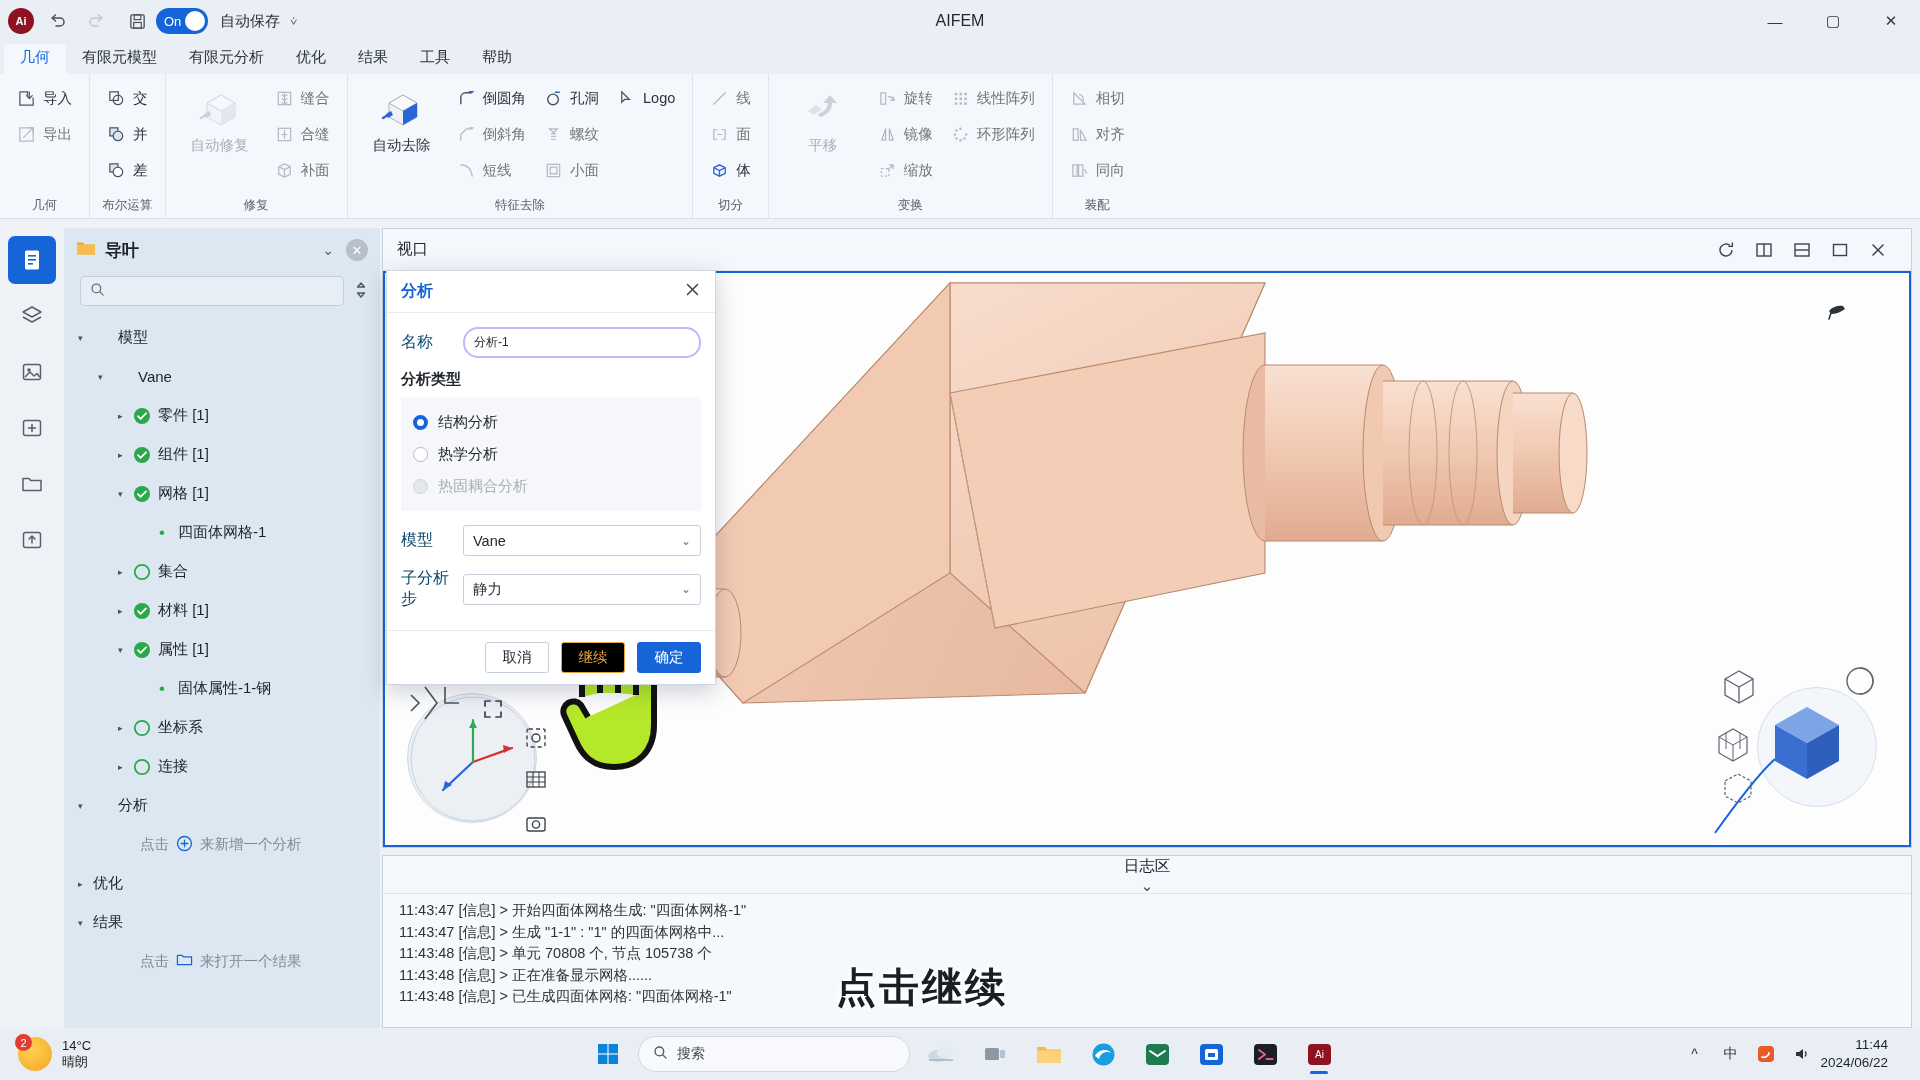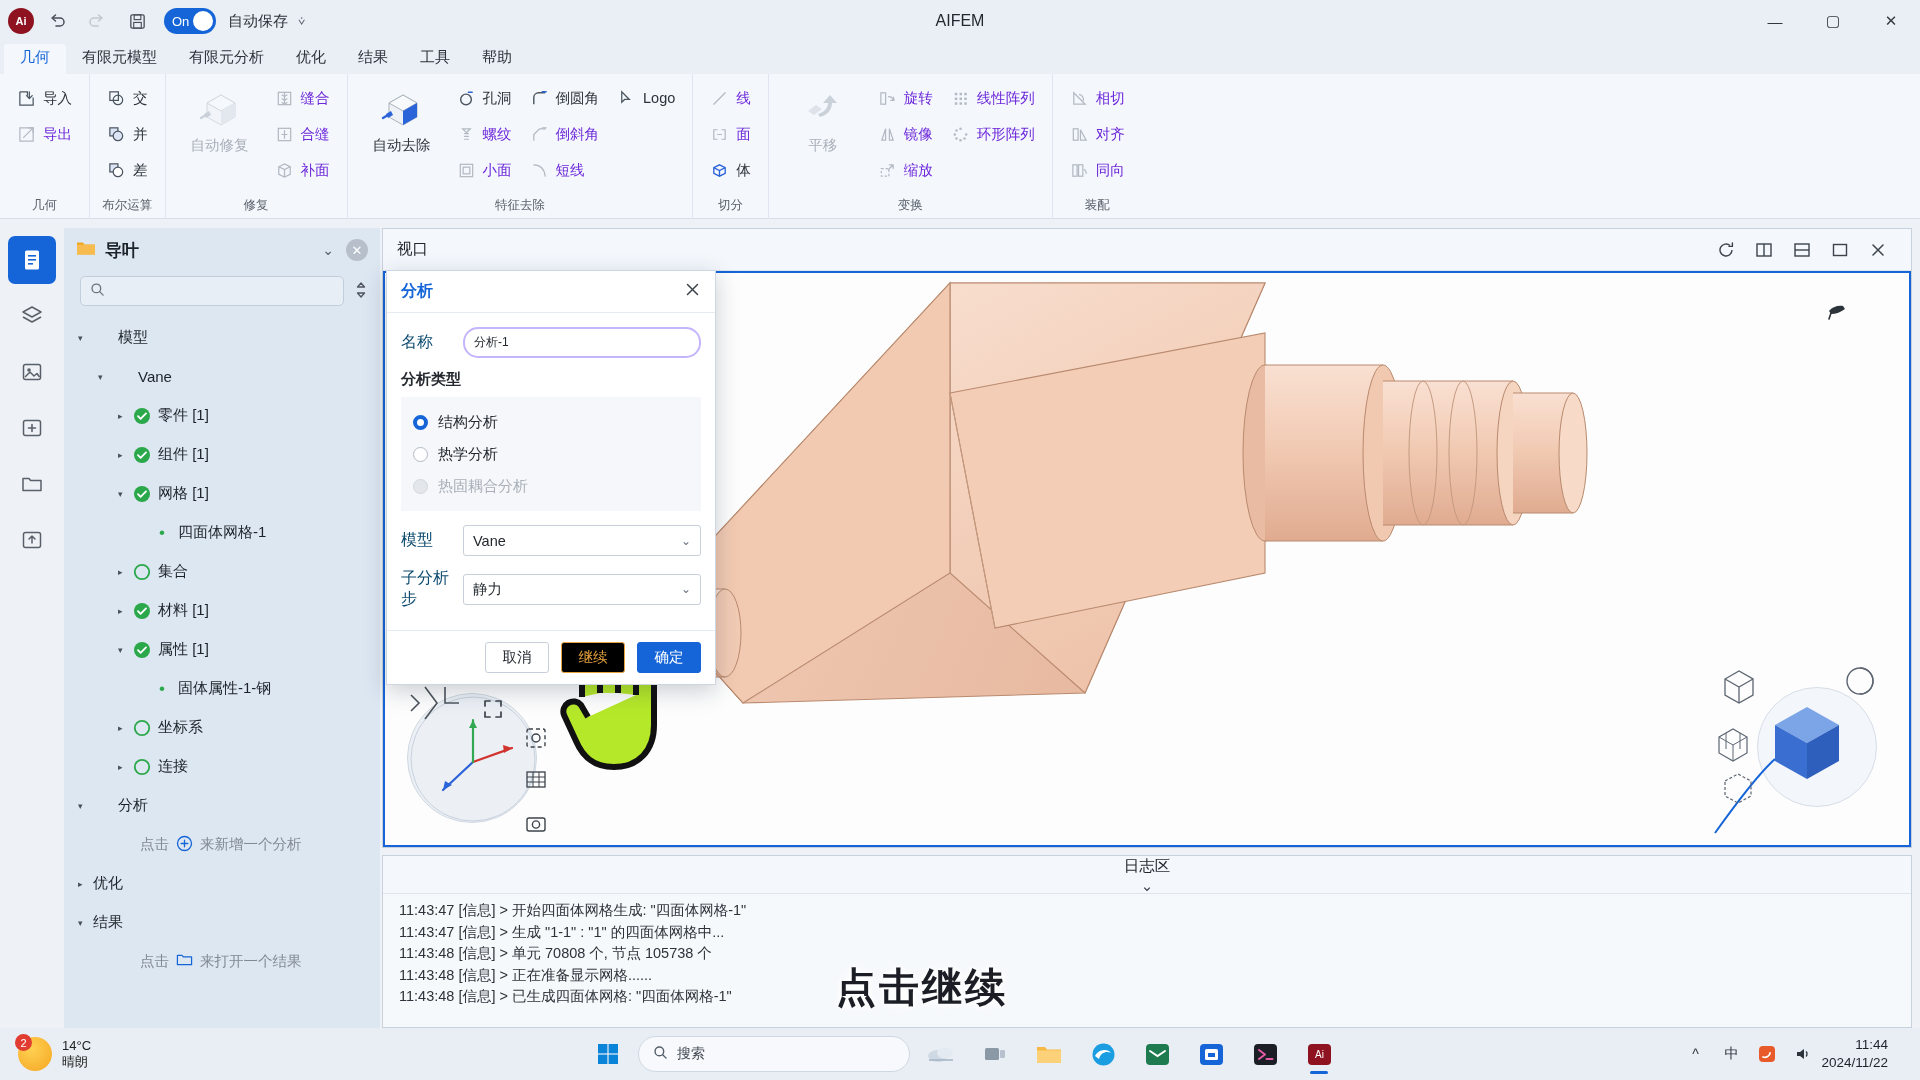--- a/index.html
+++ b/index.html
@@ -23,21 +23,21 @@
     color: #fff; font-size: 11px; font-weight: bold;
   }
   .tb-icon {
     width: 34px; height: 30px; margin-left: 6px;
     display: flex; align-items: center; justify-content: center;
     color: #4a4f57; font-size: 19px;
   }
   .tb-icon.disabled { color: #c2c7ce; }
   .toggle-pill {
     width: 52px; height: 26px; border-radius: 14px; background: #1565d8;
-    margin-left: 10px; position: relative; display: flex; align-items: center;
+    margin-left: 2px; position: relative; display: flex; align-items: center;
   }
   .toggle-pill span.lbl {
     color: #fff; font-size: 13px; margin-left: 8px; font-weight: 500;
   }
   .toggle-knob {
     position: absolute; right: 3px; top: 3px; width: 20px; height: 20px;
     border-radius: 50%; background: #fff;
   }
   .autosave-text { margin-left: 12px; font-size: 15px; color: #2c3138; }
   .caret-small { margin-left: 10px; color: #5a6069; font-size: 12px; }
@@ -74,21 +74,21 @@
   .rgroup-body { flex: 1; display: flex; padding: 6px 8px 0 8px; }
   .rgroup-label {
     text-align: center; font-size: 12.5px; color: #596069; padding-bottom: 5px;
   }
   .rcol { display: flex; flex-direction: column; justify-content: flex-start; }
   .ritem {
     display: flex; align-items: center; gap: 7px;
     padding: 4px 9px; font-size: 14.5px; color: #2d333a; height: 36px;
     white-space: nowrap;
   }
-  .ritem.dim { color: #6d28d9; }
+  .ritem.dim { color: #737373; }
   .ricon { width: 19px; height: 19px; display: inline-flex; align-items: center; justify-content: center; }
   .ricon svg { display:block; }
   .rbig {
     width: 92px; display: flex; flex-direction: column; align-items: center;
     justify-content: flex-start; padding-top: 6px; font-size: 14.5px;
   }
   .rbig .bigicon { width: 52px; height: 50px; display: flex; align-items: center; justify-content: center; }
   .rbig .biglabel { margin-top: 0; color: #2d333a; text-align: center; }
   .rbig.dim .biglabel { color: #a9afb8; }
 
@@ -438,20 +438,48 @@
               <path d="M9 27 l5 -3 l2 4 l-5 3z" fill="#2b63d8"></path>
               <path d="M6 31 l5 -3" stroke="#2b63d8" stroke-width="2.4" stroke-linecap="round"></path>
             </svg>
           </div>
           <div class="biglabel">自动去除</div>
         </div>
         <div class="rcol">
           <div class="ritem">
             <span class="ricon">
               <svg width="19" height="19" viewBox="0 0 20 20" fill="none" stroke="#4a5560" stroke-width="1.5">
+                <path d="M4 16V9a5 5 0 0 1 5-5h7"></path>
+                <path d="M13 3h4" stroke="#2b63d8" stroke-width="1.6" stroke-linecap="round"></path>
+              </svg>
+            </span>
+            <span>倒圆角</span>
+          </div>
+          <div class="ritem dim">
+            <span class="ricon">
+              <svg width="19" height="19" viewBox="0 0 20 20" fill="none" stroke="#b3b9c2" stroke-width="1.3">
+                <path d="M4 16V10l6-6h6" stroke-linecap="round"></path>
+                <path d="M13 3h4" stroke-linecap="round"></path>
+              </svg>
+            </span>
+            <span>倒斜角</span>
+          </div>
+          <div class="ritem dim">
+            <span class="ricon">
+              <svg width="19" height="19" viewBox="0 0 20 20" fill="none" stroke="#b3b9c2" stroke-width="1.3">
+                <path d="M4 4c7 0 11 4 12 12" stroke-linecap="round"></path>
+              </svg>
+            </span>
+            <span>短线</span>
+          </div>
+        </div>
+        <div class="rcol">
+          <div class="ritem">
+            <span class="ricon">
+              <svg width="19" height="19" viewBox="0 0 20 20" fill="none" stroke="#4a5560" stroke-width="1.5">
                 <circle cx="9.5" cy="11" r="5.6"></circle>
                 <path d="M12 3.5h4" stroke="#2b63d8" stroke-width="1.6" stroke-linecap="round"></path>
               </svg>
             </span>
             <span>孔洞</span>
           </div>
           <div class="ritem dim">
             <span class="ricon">
               <svg width="19" height="19" viewBox="0 0 20 20" fill="none" stroke="#b3b9c2" stroke-width="1.3">
                 <path d="M6 4h8l-4 4zM8 9h4M8 12h4M8 15h4" stroke-linecap="round"></path>
@@ -460,48 +488,20 @@
             <span>螺纹</span>
           </div>
           <div class="ritem dim">
             <span class="ricon">
               <svg width="19" height="19" viewBox="0 0 20 20" fill="none" stroke="#b3b9c2" stroke-width="1.3">
                 <rect x="3.5" y="3.5" width="13" height="13"></rect>
                 <rect x="6.5" y="6.5" width="7" height="7"></rect>
               </svg>
             </span>
             <span>小面</span>
-          </div>
-        </div>
-        <div class="rcol">
-          <div class="ritem">
-            <span class="ricon">
-              <svg width="19" height="19" viewBox="0 0 20 20" fill="none" stroke="#4a5560" stroke-width="1.5">
-                <path d="M4 16V9a5 5 0 0 1 5-5h7"></path>
-                <path d="M13 3h4" stroke="#2b63d8" stroke-width="1.6" stroke-linecap="round"></path>
-              </svg>
-            </span>
-            <span>倒圆角</span>
-          </div>
-          <div class="ritem dim">
-            <span class="ricon">
-              <svg width="19" height="19" viewBox="0 0 20 20" fill="none" stroke="#b3b9c2" stroke-width="1.3">
-                <path d="M4 16V10l6-6h6" stroke-linecap="round"></path>
-                <path d="M13 3h4" stroke-linecap="round"></path>
-              </svg>
-            </span>
-            <span>倒斜角</span>
-          </div>
-          <div class="ritem dim">
-            <span class="ricon">
-              <svg width="19" height="19" viewBox="0 0 20 20" fill="none" stroke="#b3b9c2" stroke-width="1.3">
-                <path d="M4 4c7 0 11 4 12 12" stroke-linecap="round"></path>
-              </svg>
-            </span>
-            <span>短线</span>
           </div>
         </div>
         <div class="rcol">
           <div class="ritem">
             <span class="ricon">
               <svg width="19" height="19" viewBox="0 0 20 20" fill="none" stroke="#4a5560" stroke-width="1.3">
                 <path d="M5 3v11l3-3h5z"></path>
               </svg>
             </span>
             <span>Logo</span>
@@ -1175,16 +1175,16 @@
         </svg>
     </span>
     <span class="tray-ico">
       <svg width="18" height="18" viewBox="0 0 18 18">
           <path d="M3 7h3l4-3v10l-4-3H3z" fill="#2d333a"></path>
           <path d="M12 6.5a3.5 3.5 0 0 1 0 5" fill="none" stroke="#2d333a" stroke-width="1.3"></path>
         </svg>
     </span>
     <div class="clock">
       <div>11:44</div>
-      <div>2024/11/22</div>
+      <div>2024/06/22</div>
     </div>
   </div>
 </div>
 
 </body></html>

